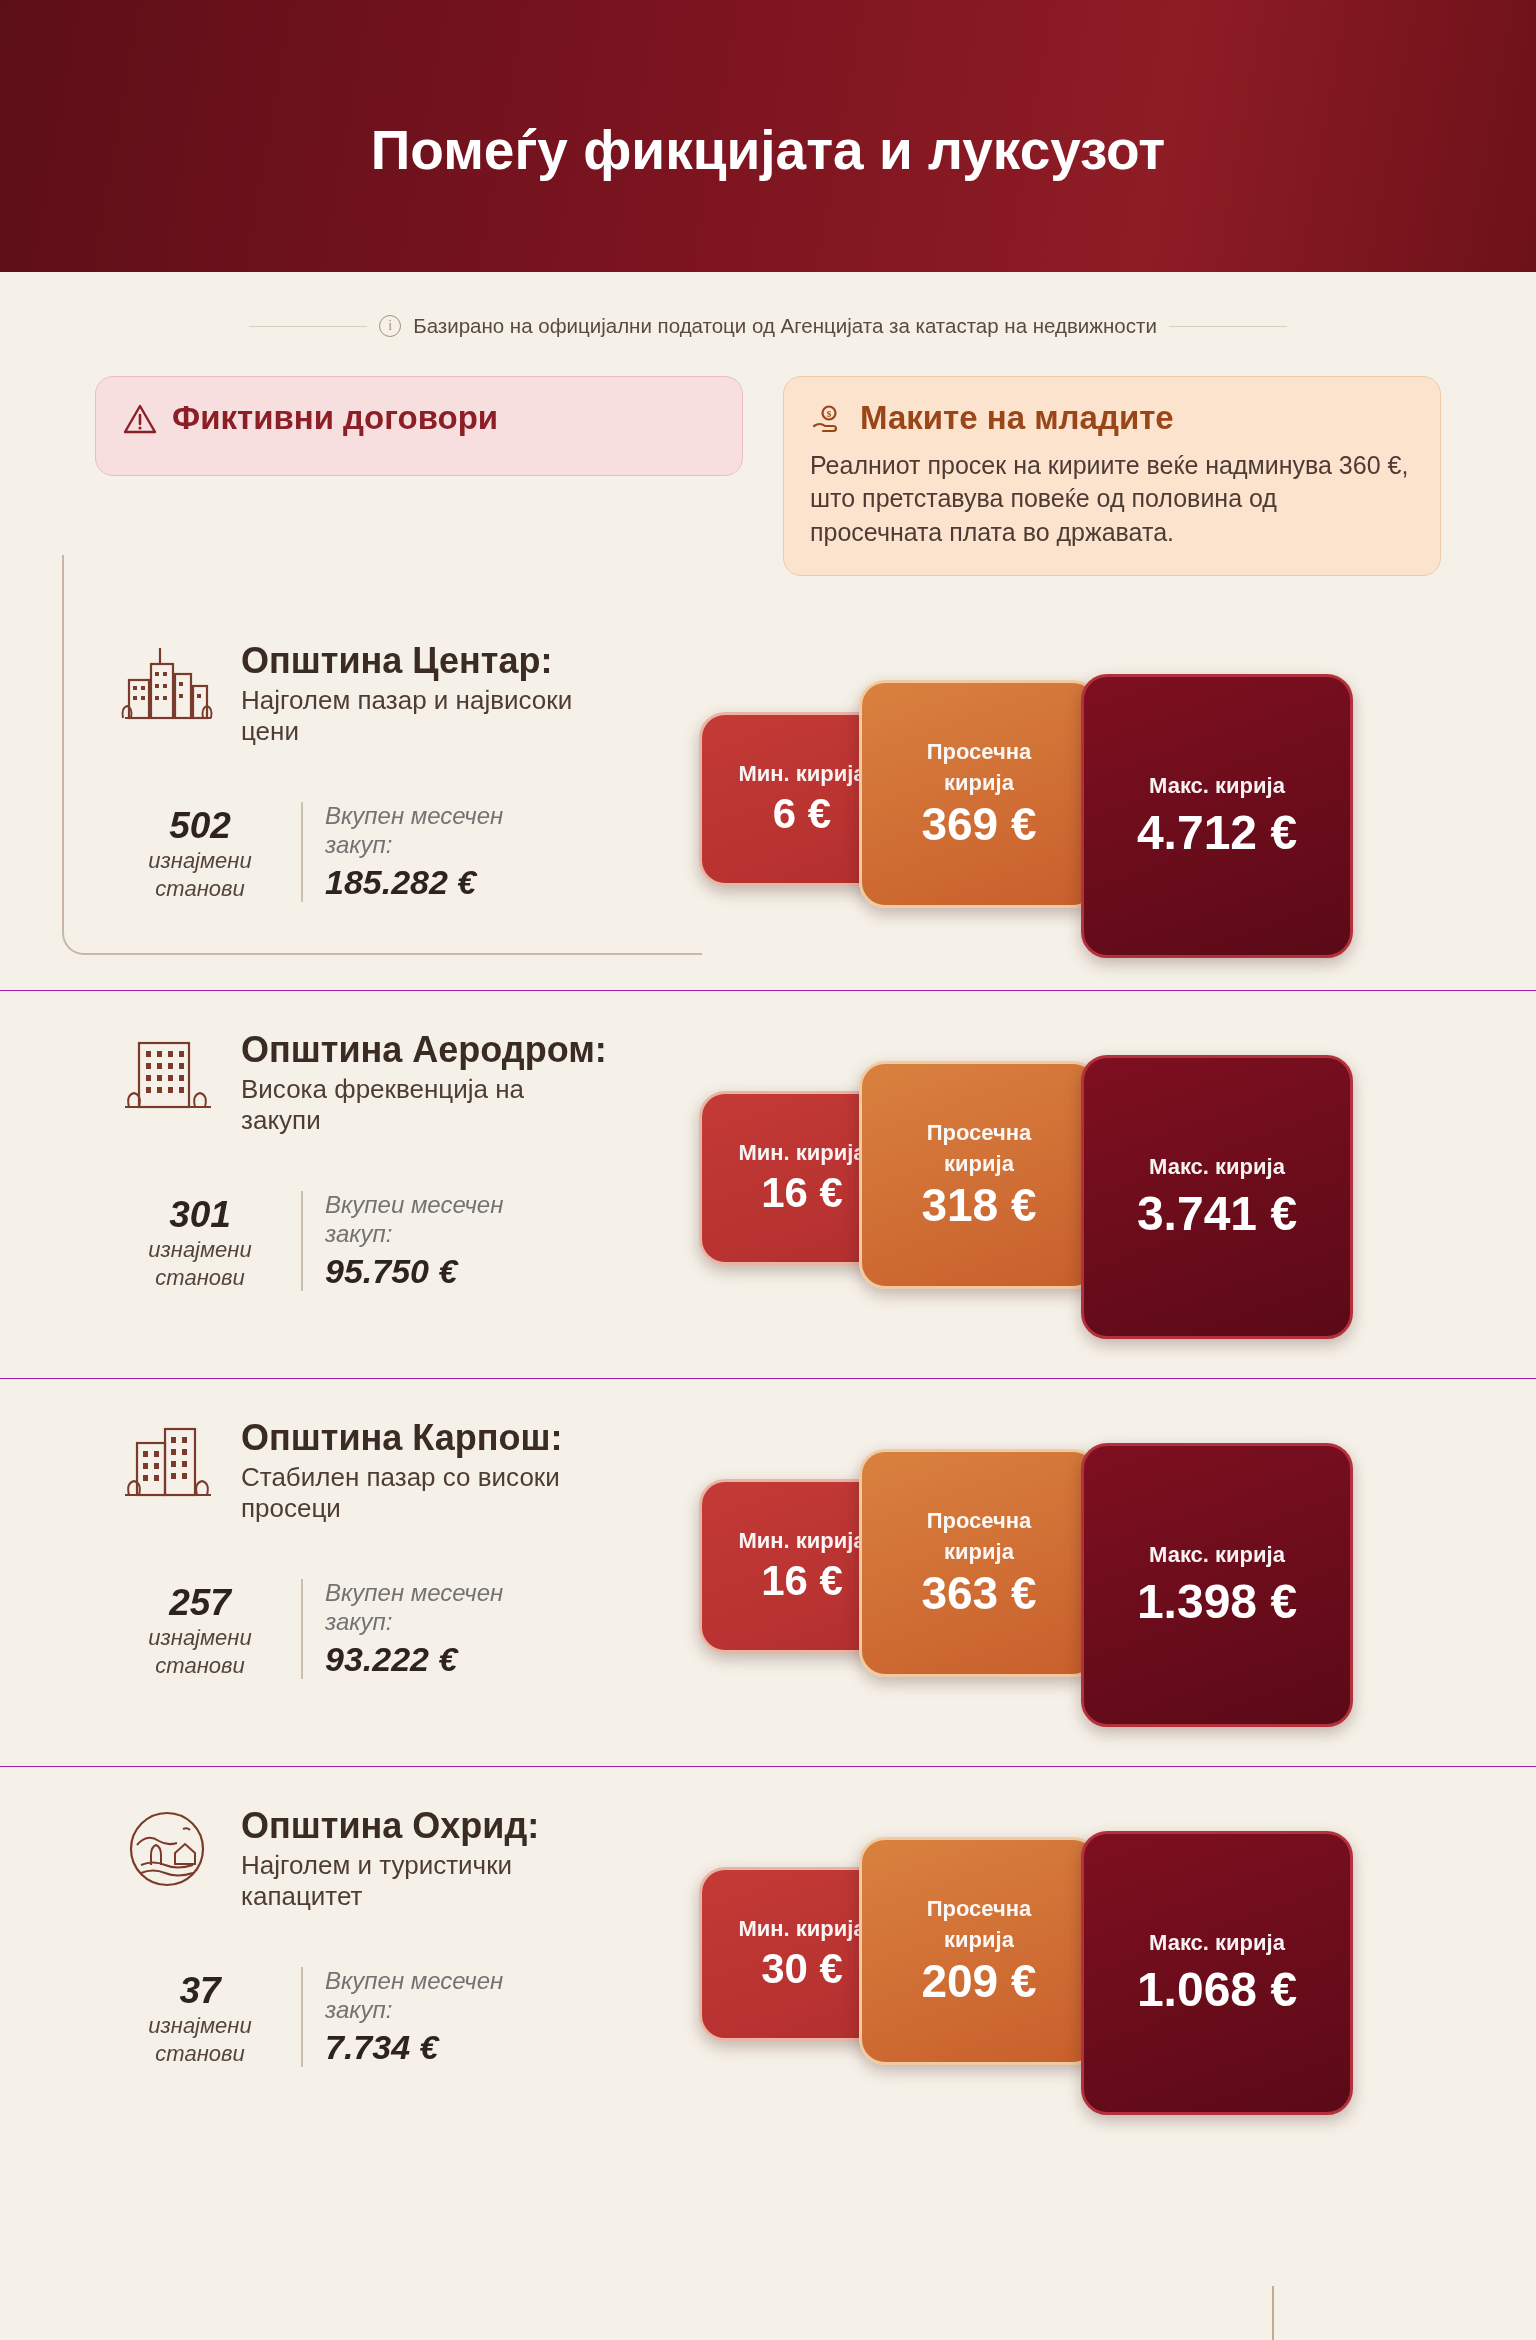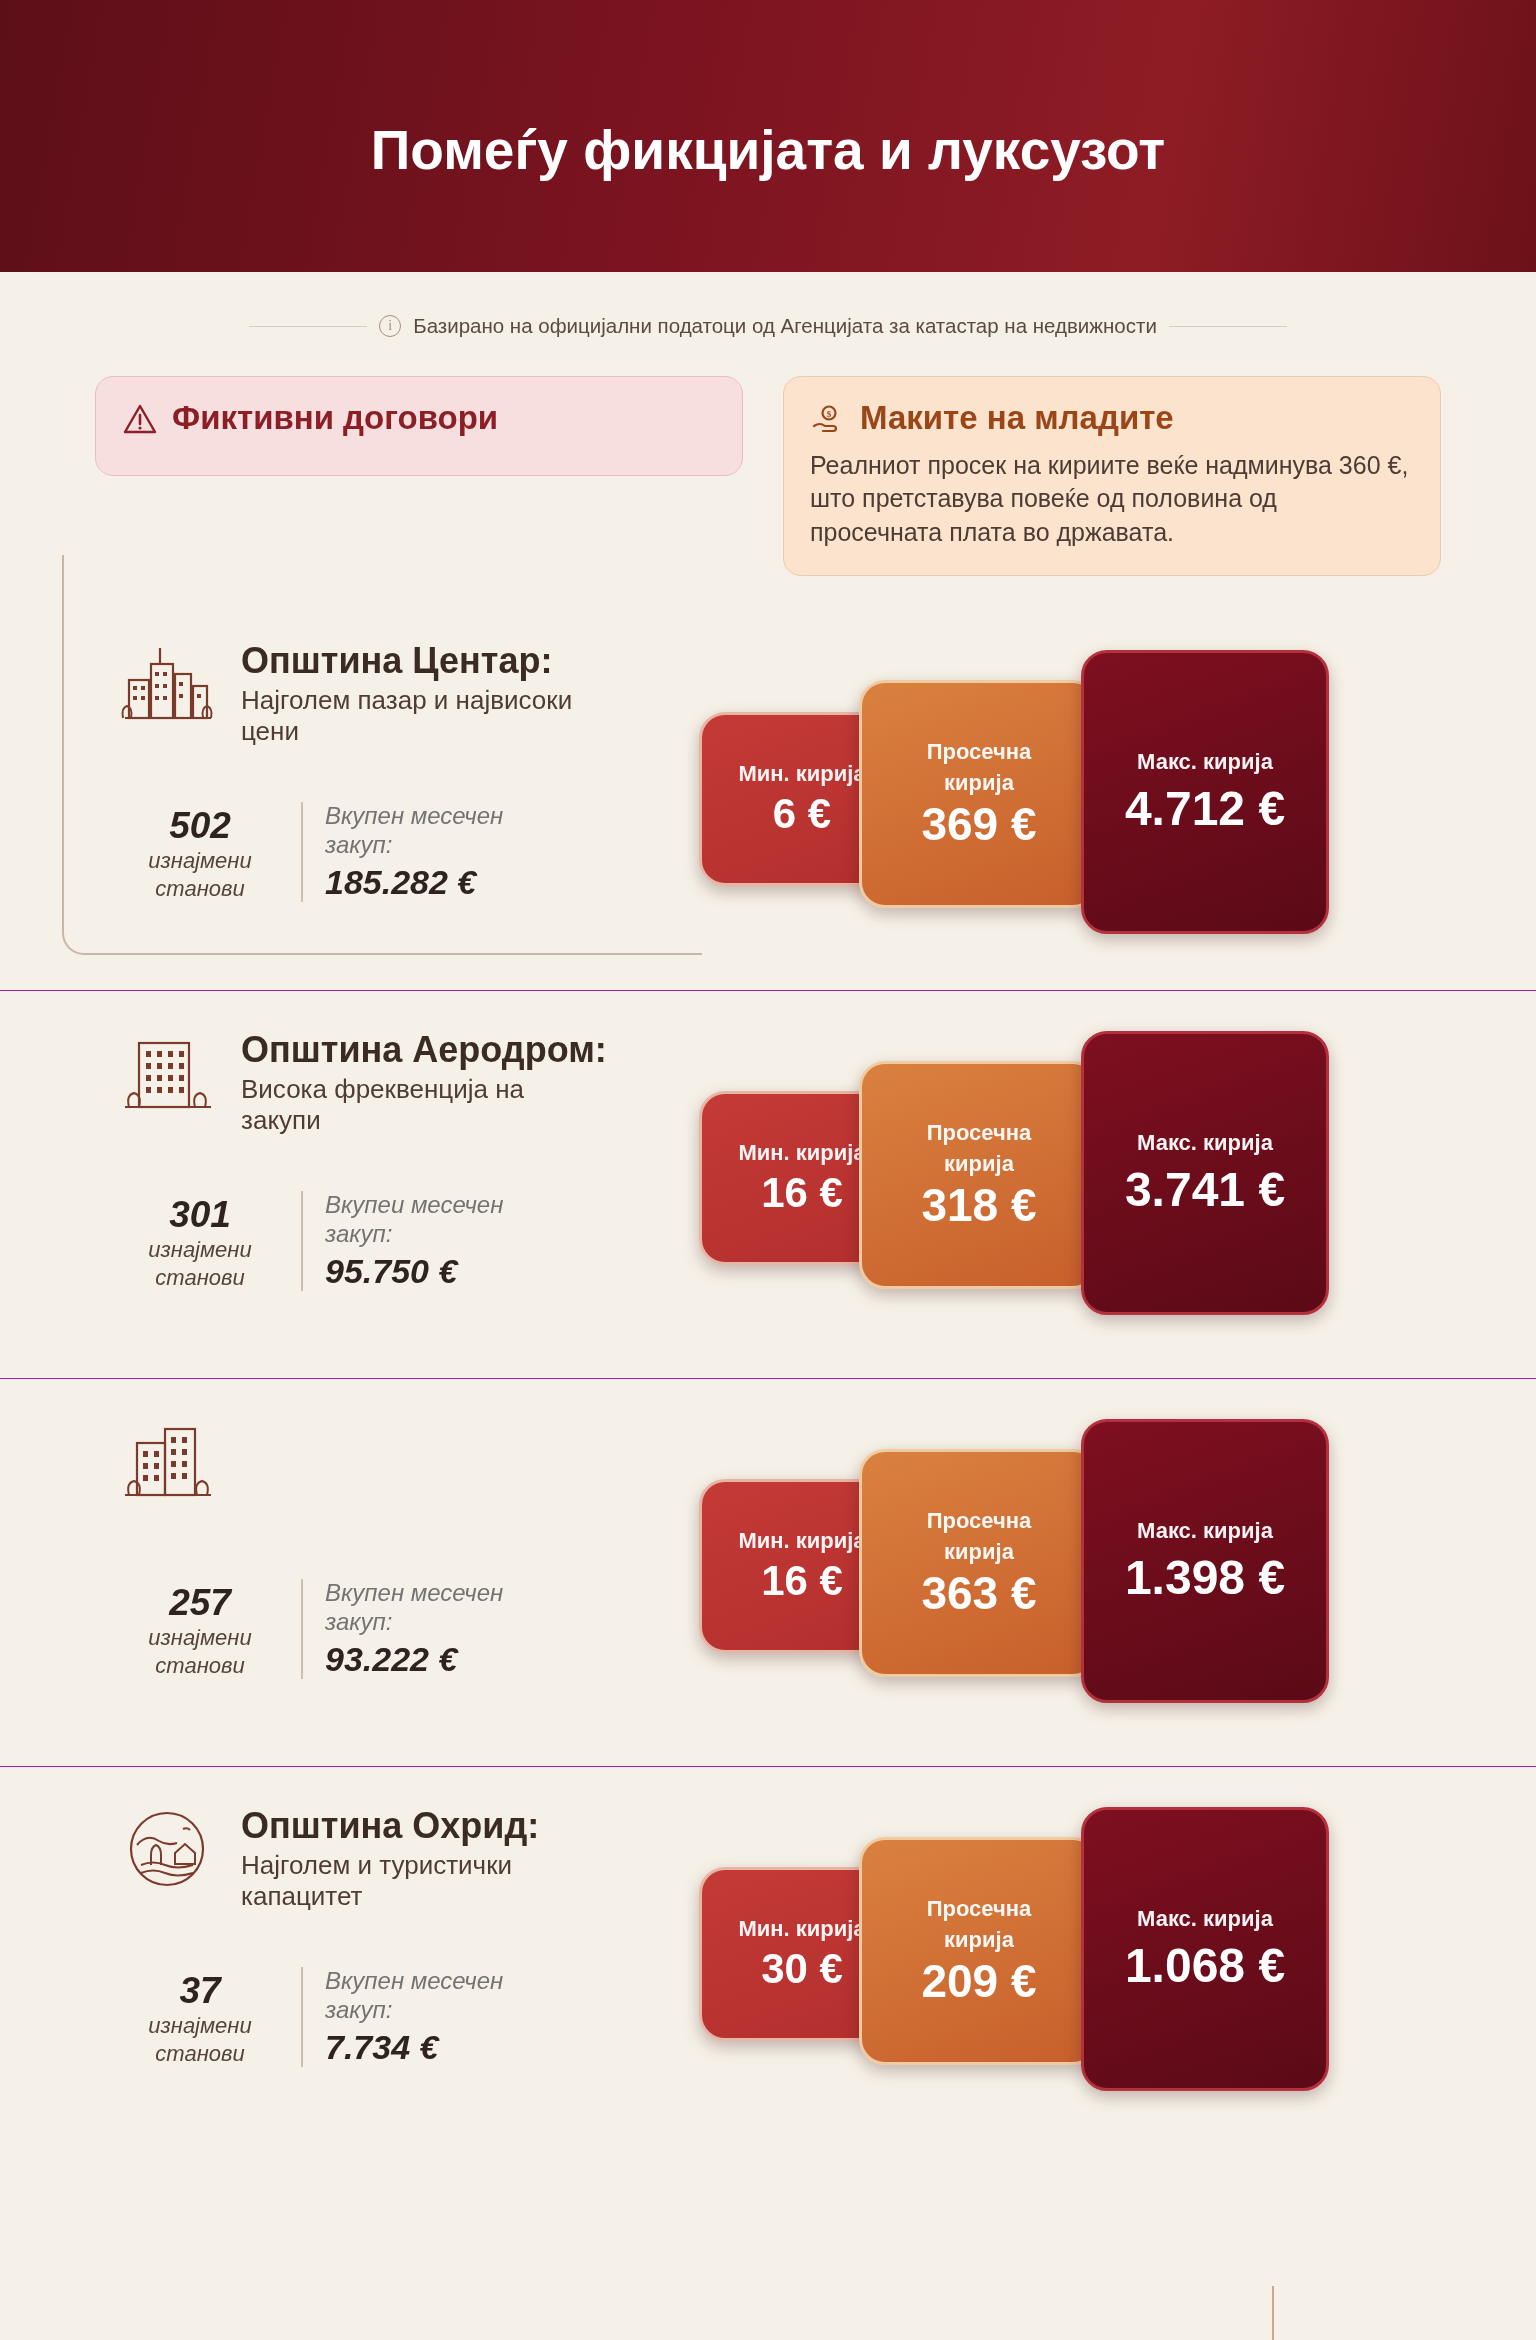--- a/index.html
+++ b/index.html
@@ -268,25 +268,26 @@
     width: 240px;
     height: 228px;
     background: linear-gradient(160deg, #d9813f 0%, #c85f2c 100%);
     border: 3px solid #f0cba2;
     z-index: 2;
   }
   .chip-avg .val { font-size: 46px; }
 
   .chip-max {
     left: 400px;
-    width: 248px;
+    width: 272px;
     height: 284px;
     background: linear-gradient(160deg, #7e0f20 0%, #5b0a17 100%);
     border: 3px solid #b3303c;
     z-index: 3;
+    margin-top: 24px;
   }
   .chip-max .val { font-size: 48px; }
   .chip-max .cap { font-size: 22px; margin-bottom: 10px; }
 
   .r1 .chip-min { top: 110px; }
   .r1 .chip-avg { top: 78px; }
   .r1 .chip-max { top: 48px; }
   .r2 .chip-min { top: 100px; }
   .r2 .chip-avg { top: 70px; }
   .r2 .chip-max { top: 40px; }
@@ -524,20 +525,24 @@
                   <rect x="67" y="48" width="5" height="6"></rect>
                 <rect x="56" y="60" width="5" height="6"></rect>
                   <rect x="67" y="60" width="5" height="6"></rect>
               </g>
               <g fill="none" stroke="#7b3b2c" stroke-width="2">
                 <path d="M14 82 q-3 -12 5 -14 q8 2 5 14"></path>
                 <path d="M92 82 q3 -12 -5 -14 q-8 2 -5 14"></path>
               </g>
             </svg>
           </span>
+          <span class="muni-text">
+            <div class="muni-name">Општина Карпош:</div>
+            <div class="muni-desc">Стабилен пазар со високи просеци</div>
+          </span>
         </div>
 
         <div class="stats">
           <div class="stat-count">
             <div class="num">257</div>
             <div class="lbl">изнајмени</div>
             <div class="lbl">станови</div>
           </div>
           <div class="stat-total">
             <div class="lbl">Вкупен месечен</div>

